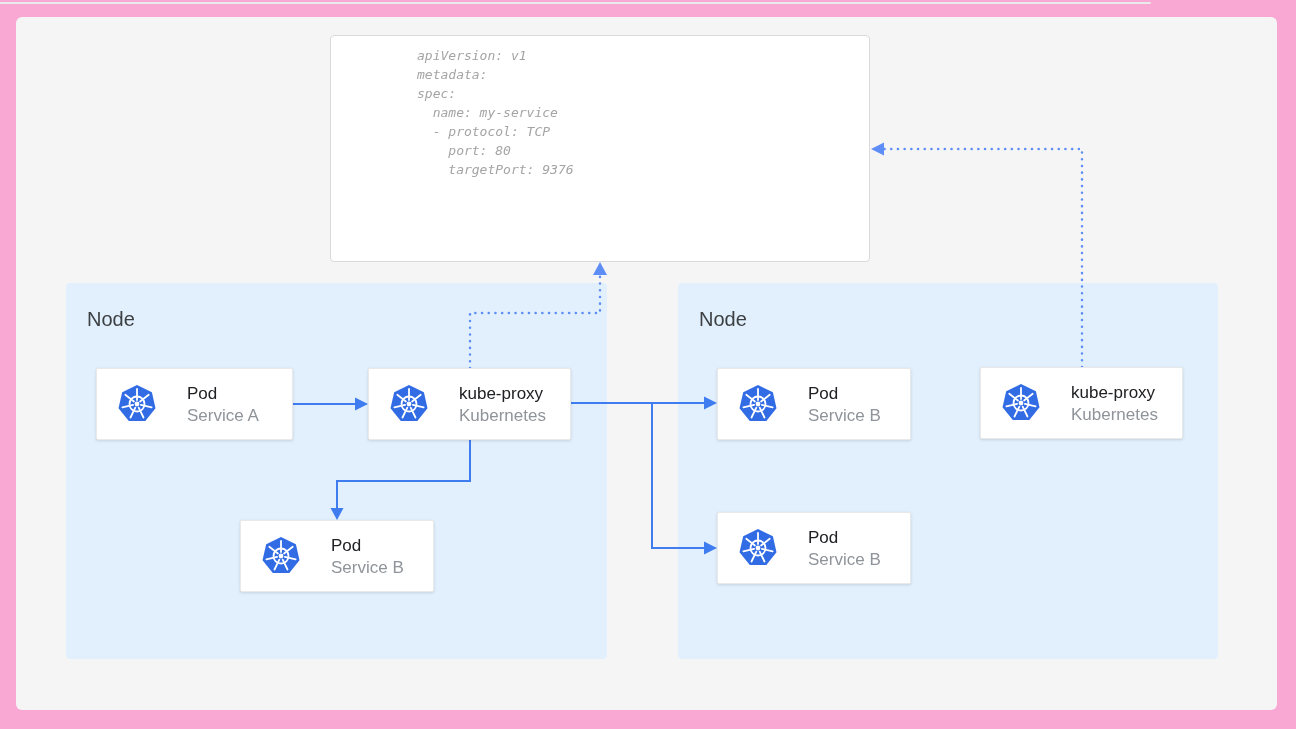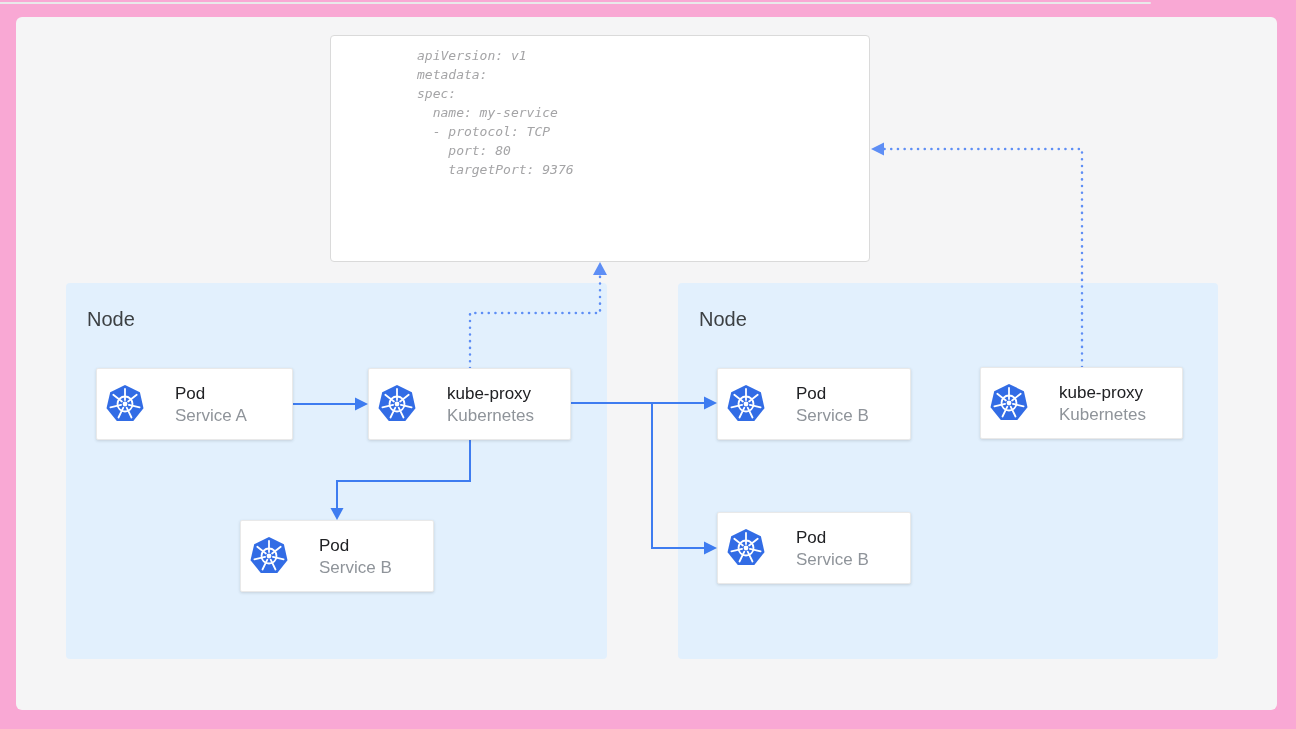--- a/index.html
+++ b/index.html
@@ -34,21 +34,21 @@
   .node-left  { left:66px; }
   .node-right { left:678px; width:540px; }
   .node-label {
     position:absolute; left:21px; top:13px;
     font-size:20px; color:#3c4043;margin-top:12px;
   }
   .card {
     position:absolute; height:72px; background:#ffffff;
     border:1px solid #e9e9e9; border-radius:2px;
     box-shadow:0 1px 3px rgba(60,64,67,.18);
-    display:flex; align-items:center; padding-left:8px;
+    display:flex; align-items:center; padding-left:20px;
   }
   .card-a { left:96px;  top:368px; width:197px; }
   .card-b { left:368px; top:368px; width:203px; }
   .card-c { left:240px; top:520px; width:194px; }
   .card-d { left:717px; top:368px; width:194px; }
   .card-e { left:717px; top:512px; width:194px; }
   .card-f { left:980px; top:367px; width:203px; }
   .k8s-icon { width:40px; height:40px; flex:0 0 auto; }
   .card-text { margin-left:30px; display:flex; flex-direction:column; }
   .card-title    { font-size:17px; line-height:23px; color:#202124; }

